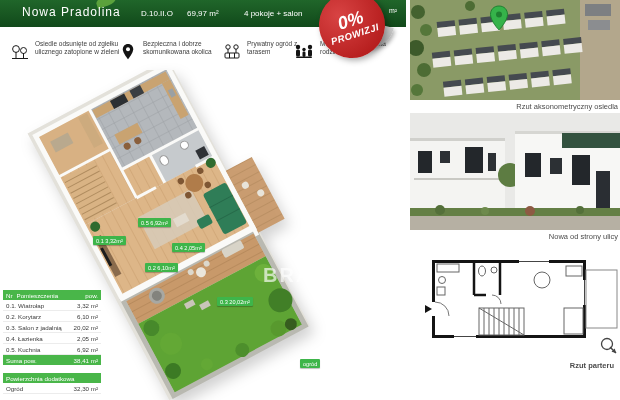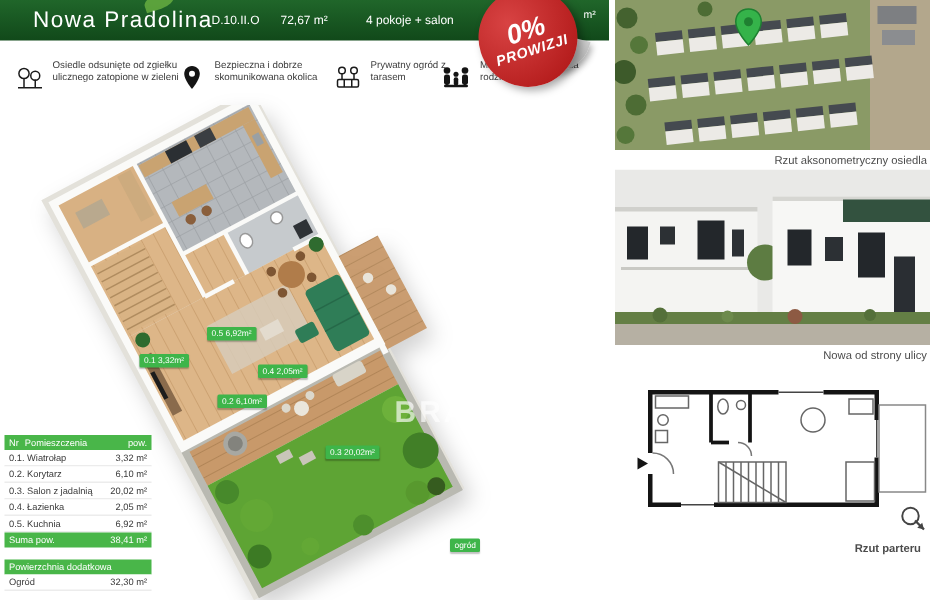--- a/index.html
+++ b/index.html
@@ -5,21 +5,21 @@
   * { margin:0; padding:0; box-sizing:border-box; }
   html,body { background:#fff; }
   body { font-family:"Liberation Sans", sans-serif; }
   .page { position:relative; width:620px; height:400px; background:#fff; overflow:hidden; }
 
   
   .topbar { position:absolute; left:0; top:0; width:406px; height:27px;
             background:linear-gradient(#20662a, #11491a); }
   .leaf { position:absolute; left:96px; top:-4px; width:20px; height:10px;
           background:#62a83e; border-radius:50% 50% 50% 0; transform:rotate(-18deg); opacity:.9; }
-  .brand { position:absolute; left:22px; top:5px; color:#fff; font-size:15px;
+  .brand { position:absolute; left:22px; top:5px; color:#fff; font-size:12px;
            letter-spacing:1px; font-weight:400; }
   .hmeta span { position:absolute; color:#fff; font-size:8px; top:9px; white-space:nowrap; }
   .m-unit { left:141px;text-align:center; } .m-area { left:187px; } .m-rooms { left:244px; }
   .m-p1 { left:322px; } .m-p2 { left:389px; top:7px !important; font-size:7px !important; }
 
   
   .badge { position:absolute; left:313px; top:-14px; width:78px; height:78px; z-index:60; }
   .badge .curl { position:absolute; right:0px; bottom:14px; width:30px; height:26px;
                  background:linear-gradient(135deg,#f7f7f7 0%,#d6d6d6 45%,#9b9b9b 100%);
                  border-radius:0 0 90% 8%; transform:rotate(14deg);
@@ -74,21 +74,21 @@
 </head>
 <body>
 
 <div class="page">
 
   <header class="topbar">
     <div class="leaf"></div>
     <div class="brand">Nowa Pradolina</div>
     <div class="hmeta">
       <span class="m-unit">D.10.II.O</span>
-      <span class="m-area">72,67 m²</span>
+      <span class="m-area">69,97 m²</span>
       <span class="m-rooms">4 pokoje + salon</span>
       <span class="m-p1">P</span>
       <span class="m-p2">m²</span>
     </div>
   </header>
 
   <div class="badge">
     <div class="curl"></div>
     <div class="circle">
       <div class="b1">0%</div>

